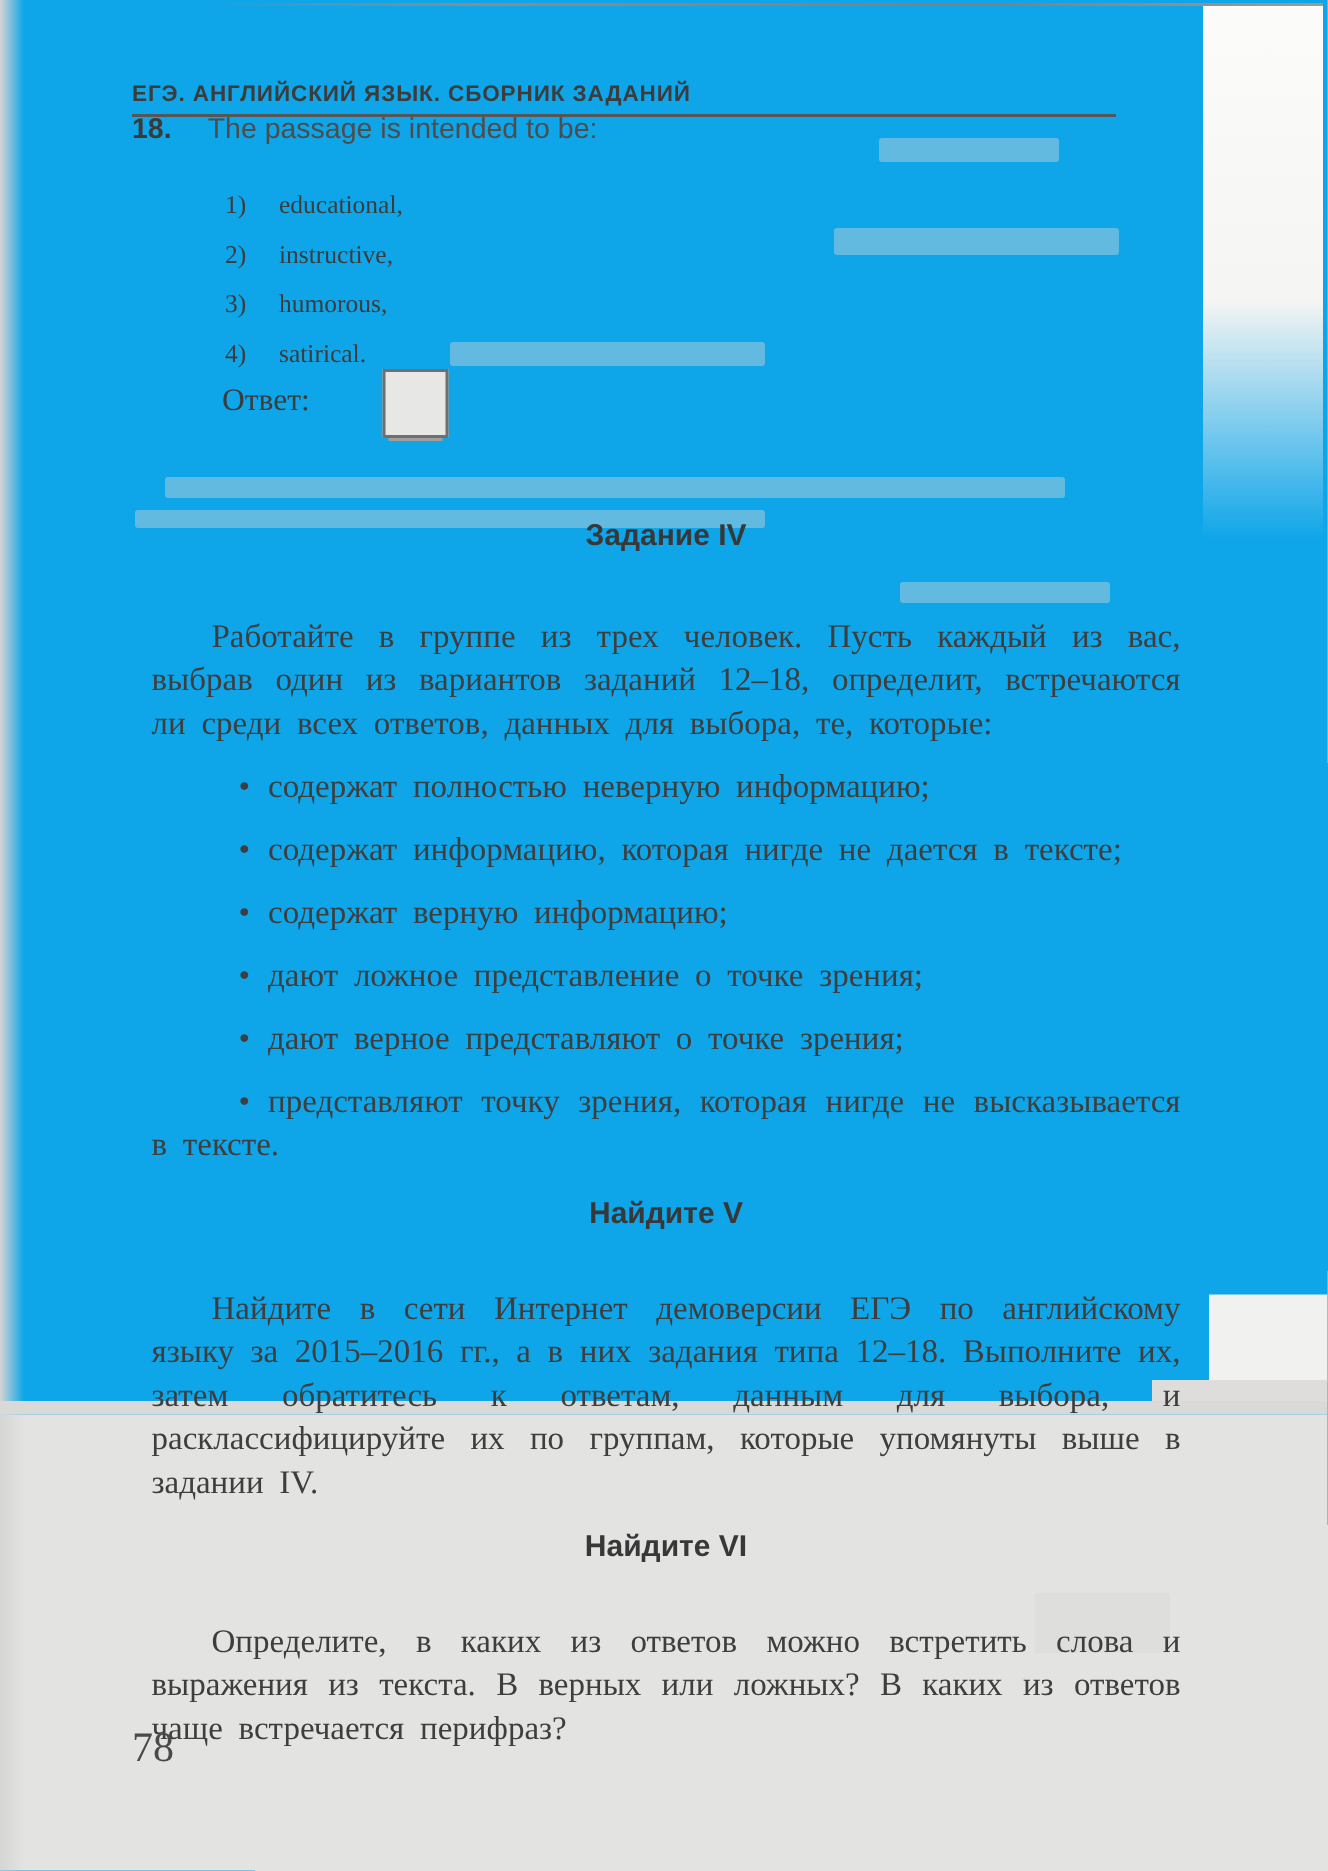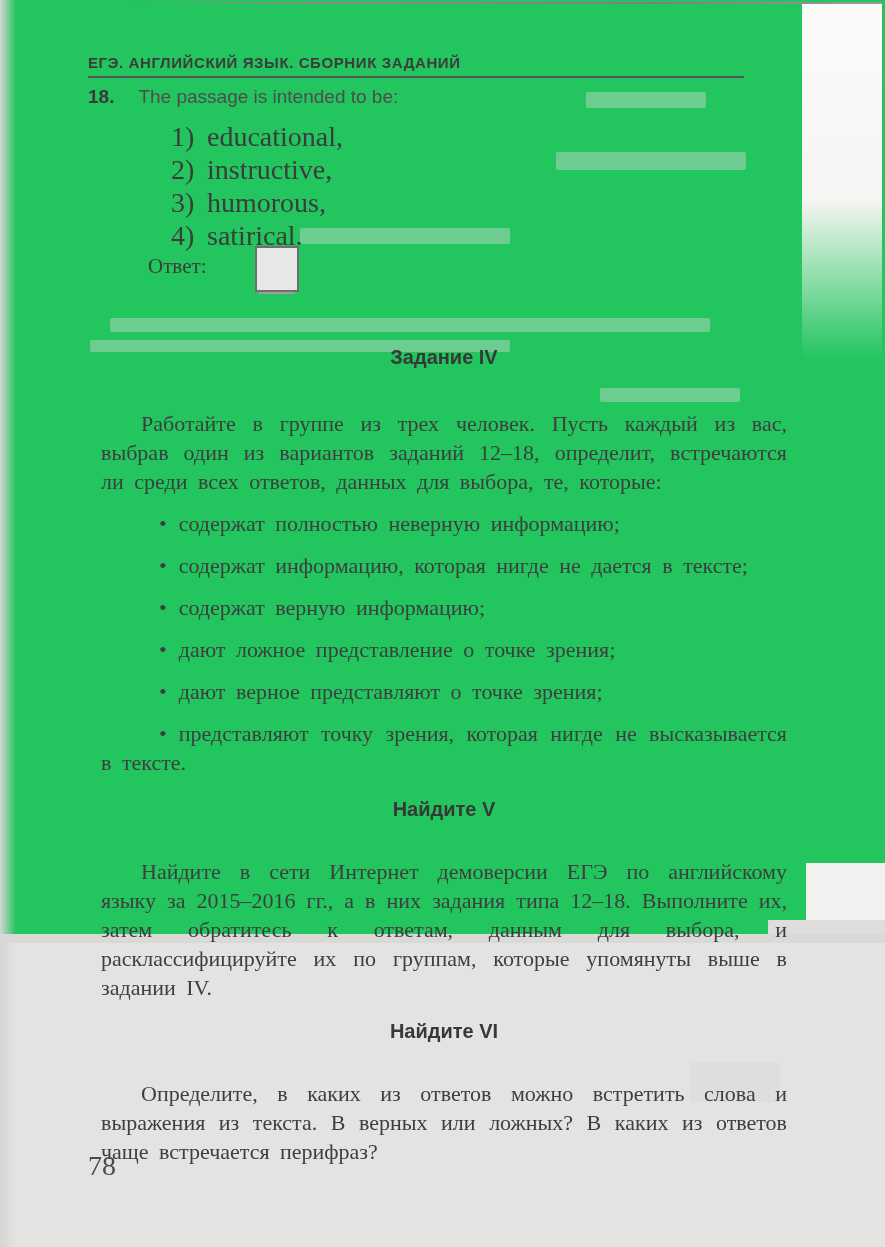--- a/index.html
+++ b/index.html
@@ -3,21 +3,21 @@
 <meta charset="utf-8">
 <style>
   html, body { margin: 0; padding: 0; }
   body {
     width: 885px; height: 1247px;
     background: #e3e3e1;
     font-family: "Liberation Serif", serif;
     color: #3e3e3e;
     overflow: hidden;
   }
-  .page { position: relative; width: 885px; height: 943px; background: #22c55e; }
+  .page { position: relative; width: 885px; height: 943px; background: #0ea5e9; }
 
   
   .corner-tr { position: absolute; left: 802px; top: 4px; width: 80px; height: 356px;
     background: linear-gradient(to bottom, #fbfbfa 0%, #f5f5f3 55%, rgba(240,240,238,0) 100%); }
   .edge-top-line { position: absolute; left: 132px; top: 2px; width: 750px; height: 2px;
     background: linear-gradient(to right, rgba(130,130,130,0), #8c8c8c 25%, #7f7f7f 70%, #9b9b9b); }
   .edge-left { position: absolute; left: 0; top: 0; width: 16px; height: 1247px;
     background: linear-gradient(to right, #d5d5d4, rgba(213,213,212,0)); }
   .edge-bottom { position: absolute; left: 0; bottom: 0; width: 885px; height: 9px; background: #d9d9d8; }
   .patch-br { position: absolute; left: 806px; bottom: 22px; width: 79px; height: 58px; background: #f1f1ef; }
@@ -34,25 +34,25 @@
   
   .book-header {
     position: absolute; left: 88px; top: 54px; width: 656px;
     font-family: "Liberation Sans", sans-serif;
     font-weight: bold; font-size: 15px; letter-spacing: 0.6px;
     color: #3c3c3c; padding-bottom: 5px; border-bottom: 2px solid #565656;
     white-space: nowrap;
   }
 
   
-  .q18 { position: absolute; left: 88px; top: 86px;
+  .q18 { position: absolute; left: 88px; top: 76px;
     font-family: "Liberation Sans", sans-serif; font-size: 19px; color: #4d4d4d; }
   .q-num { font-weight: bold; color: #3a3a3a; margin-right: 24px; }
 
-  .options { position: absolute; left: 150px; top: 120px; font-size: 28px; color: #3c3c3c; margin-left: 21px; }
+  .options { position: absolute; left: 150px; top: 120px; font-size: 17px; color: #3c3c3c; }
   .option { height: 33px; line-height: 33px; }
   .opt-num { display: inline-block; width: 36px; }
 
   .answer-row { position: absolute; left: 148px; top: 254px; font-size: 21px; color: #3c3c3c; }
   .answer-box { position: absolute; left: 255px; top: 246px; width: 40px; height: 42px;
     border: 2px solid #6f6f6f; background: #e7e7e5;
     box-shadow: 0 6px 0 -4px #9f9f9e; }
 
   
   .section-title {

